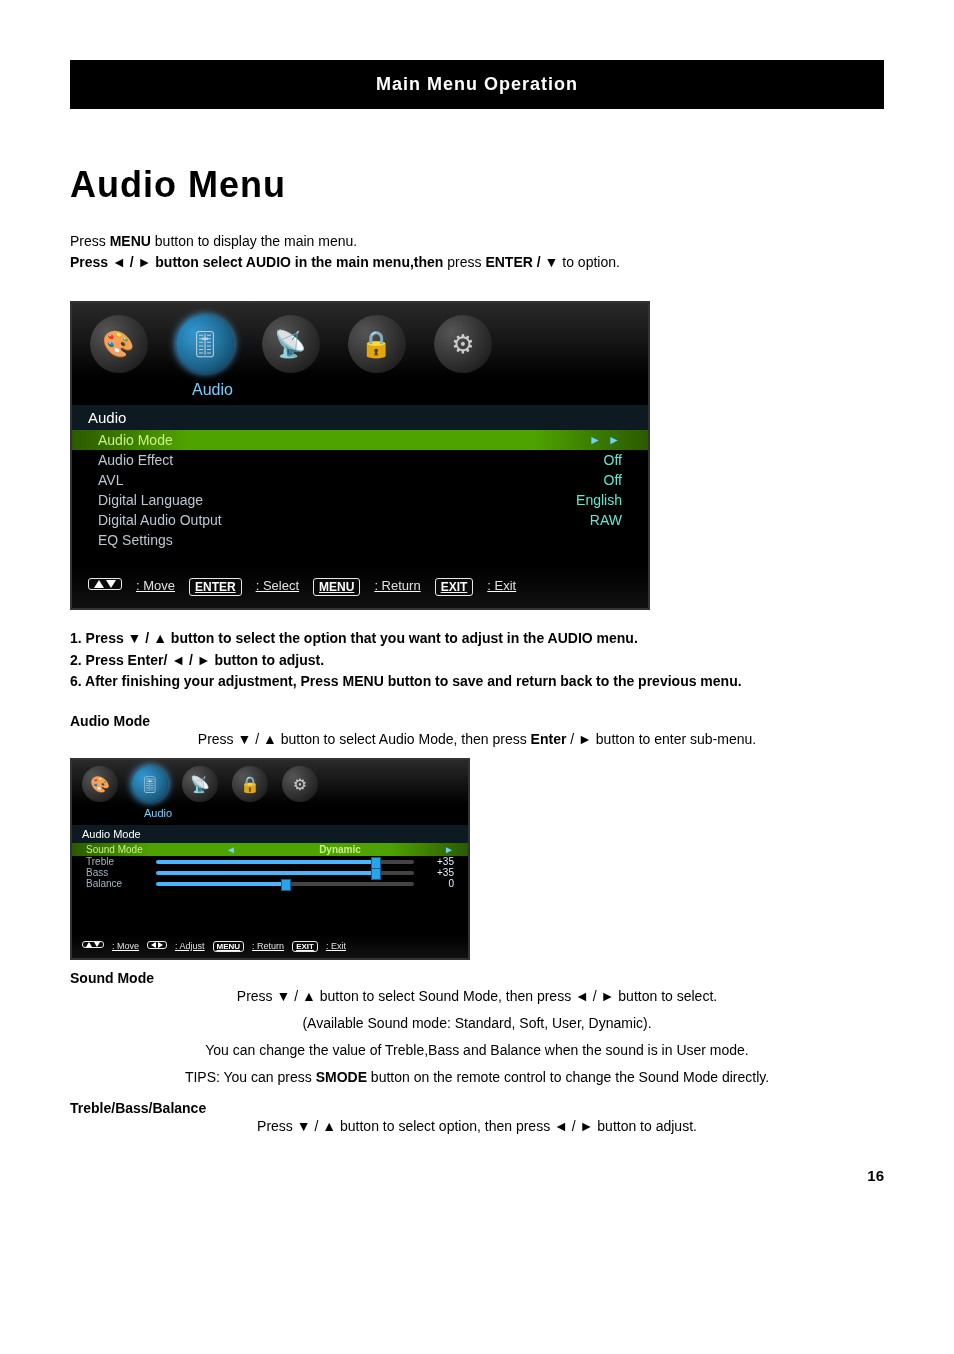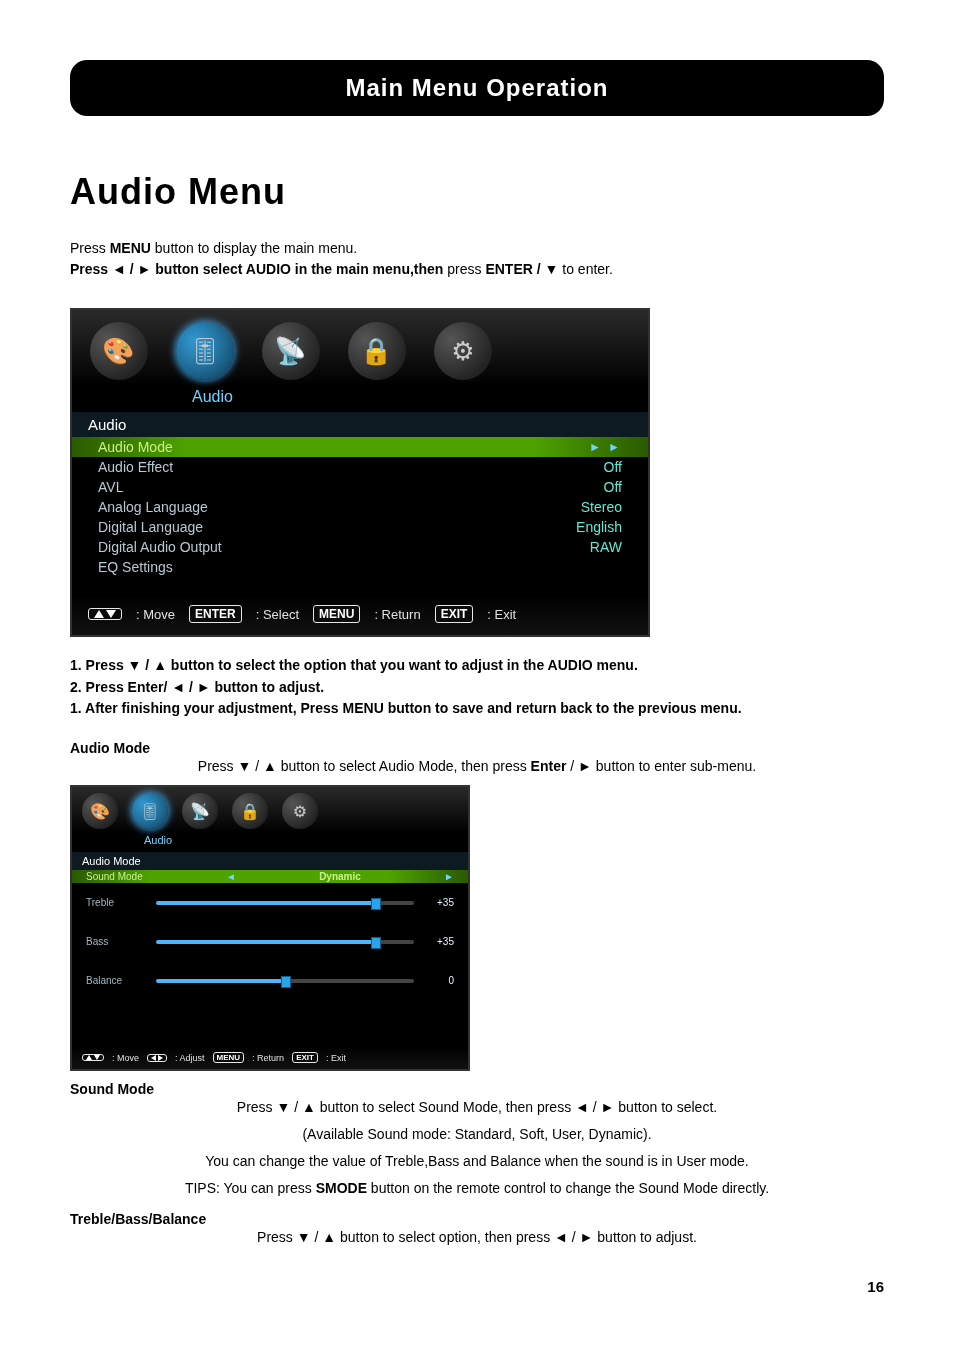--- a/index.html
+++ b/index.html
@@ -10,24 +10,23 @@
     margin: 0 auto;
     padding: 60px 70px 40px 70px;
     color: #000;
     font-size: 14px;
   }
   .header-bar {
     background: #000;
     color: #fff;
     text-align: center;
     padding: 14px 0;
-    font-size: 24px;
+    font-size: 18px;
     font-weight: bold;
     letter-spacing: 1px;
-    border-radius: 17px;
   }
   h1.title {
     font-size: 36px;
     font-weight: bold;
     margin: 55px 0 25px 0;
     letter-spacing: 1px;
   }
   .intro { margin-bottom: 28px; line-height: 1.5; }
 
   
@@ -117,32 +116,33 @@
     border-radius: 2px;
   }
   .slider::after {
     content:""; position:absolute;
     left: var(--pct,50%); top:-3px;
     width:8px; height:10px; margin-left:-4px;
     background:#2aa3e8; border:1px solid #0d5e8a;
   }
   .slider-row {
     display:flex; align-items:center;
-    padding: 14px 14px;
+    padding: 0 14px;
     color:#a2b5c2; font-size: 10px;
   }
   .slider-row .lbl { width: 60px; }
   .slider-row .num { width: 30px; text-align:right; color:#e0f4ff; }
   .osd-footer {
     display: flex;
     gap: 14px;
-    align-items: center;
+    align-items: flex-start;
     padding: 10px 16px 12px 16px;
     background: linear-gradient(#000,#111);
     font-size: 13px;
+    text-decoration: underline;
   }
   .osd.small .osd-footer { padding: 6px 10px; font-size: 9px; gap:8px;}
   .keycap {
     display:inline-flex; align-items:center; justify-content:center;
     border: 1.5px solid #e8e8e8;
     border-radius: 3px;
     background: #0a0a0a;
     color:#fff;
     padding: 1px 5px;
     font-weight: bold;
@@ -178,21 +178,21 @@
 
 <div class="header-bar">Main Menu Operation</div>
 
 <h1 class="title">Audio Menu</h1>
 
 <div class="intro">
   <div>
     <span>Press </span><b>MENU</b><span> button  to display the main menu.</span>
   </div>
   <div>
-    <b><span>Press ◄ / ► button select </span><span>AUDIO</span><span> in the main menu,then </span></b><span>press </span><b>ENTER / ▼</b><span> to  enter.</span>
+    <b><span>Press ◄ / ► button select </span><span>AUDIO</span><span> in the main menu,then </span></b><span>press </span><b>ENTER / ▼</b><span> to  option.</span>
   </div>
 </div>
 
 <div class="osd">
   <div class="osd-tabs">
     <div class="tab-icon">🎨</div>
     <div class="tab-icon selected">🎚</div>
     <div class="tab-icon">📡</div>
     <div class="tab-icon">🔒</div>
     <div class="tab-icon">⚙</div>
@@ -206,24 +206,20 @@
       <span>Audio Mode</span>
       <span class="arrows">► ►</span>
     </div>
     <div class="osd-row">
       <span>Audio Effect</span>
       <span class="value">Off</span>
     </div>
     <div class="osd-row">
       <span>AVL</span>
       <span class="value">Off</span>
-    </div>
-    <div class="osd-row">
-      <span>Analog Language</span>
-      <span class="value">Stereo</span>
     </div>
     <div class="osd-row">
       <span>Digital Language</span>
       <span class="value">English</span>
     </div>
     <div class="osd-row">
       <span>Digital Audio Output</span>
       <span class="value">RAW</span>
     </div>
     <div class="osd-row">
@@ -242,21 +238,21 @@
     <span class="keycap">MENU</span>
     <span class="footer-lbl">: Return</span>
     <span class="keycap">EXIT</span>
     <span class="footer-lbl">: Exit</span>
   </div>
 </div>
 
 <div class="steps">
   <div><b>1. Press ▼ / ▲ button to select the option that you want to adjust in the AUDIO menu.</b></div>
   <div><b>2. Press Enter/ ◄ / ► button to adjust.</b></div>
-  <div><b>1. After finishing your adjustment, Press MENU button to save and return back to the previous menu.</b></div>
+  <div><b>6. After finishing your adjustment, Press MENU button to save and return back to the previous menu.</b></div>
 </div>
 
 <div class="section-hd">Audio Mode</div>
 <div class="bodytext">
   <span>Press ▼ / ▲ button to select Audio Mode,  then press </span><b>Enter</b><span> / ► button to enter sub-menu.</span>
 </div>
 
 <div class="osd small">
   <div class="osd-tabs">
     <div class="tab-icon">🎨</div>

